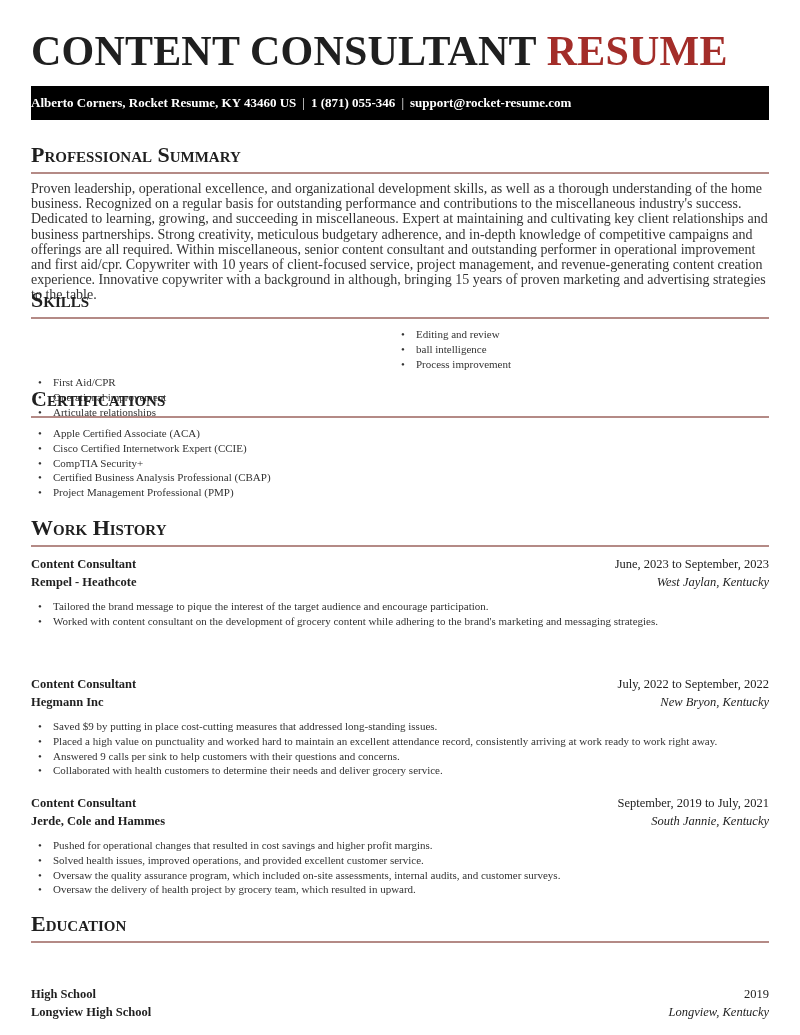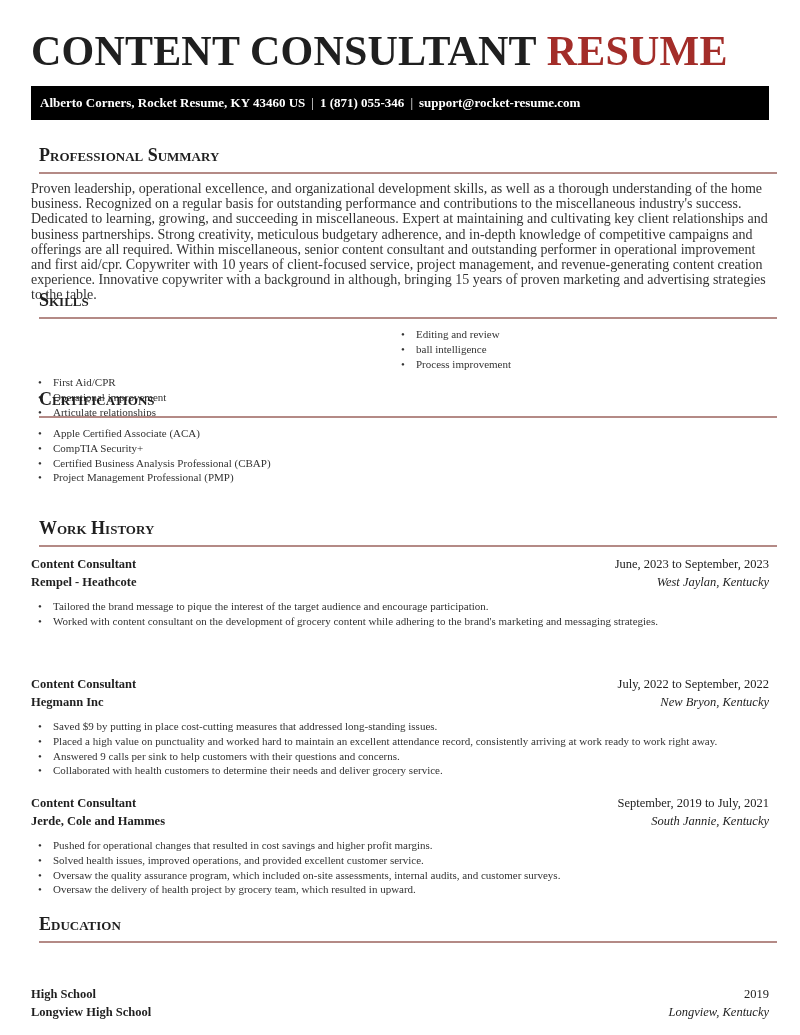--- a/index.html
+++ b/index.html
@@ -16,27 +16,27 @@
     position: absolute; top: 28px; left: 0;
     font-size: 42px; font-weight: bold; letter-spacing: 0.2px;
     color: #1f1f1f; white-space: nowrap; line-height: 46px; text-align: right;
   }
   .title .accent { color: #a32d29; }
 
   .contact-bar {
     position: absolute; top: 86px; left: 0; width: 738px; height: 34px;
     background: #000; color: #fff;
     font-size: 13px; font-weight: bold;
-    padding-left: 9px; line-height: 34px; white-space: nowrap;
+    padding-left: 0; line-height: 34px; white-space: nowrap;
   }
   .contact-bar .sep { padding: 0 6px; font-weight: normal; }
 
   .section-h {
-    position: absolute; left: 8px; width: 738px;
-    font-size: 18px; font-weight: bold; font-variant: small-caps;
+    position: absolute; left: 0; width: 738px;
+    font-size: 22px; font-weight: bold; font-variant: small-caps;
     color: #1f1f1f; line-height: 26px;
     border-bottom: 2px solid #b48a86; padding-bottom: 4px;
   }
 
   .summary {
     position: absolute; left: 0; top: 181px; width: 738px;
     font-size: 14px; line-height: 15.2px; color: #333;
   }
 
   ul.blist { list-style: none; }
@@ -80,20 +80,21 @@
   </ul>
   <ul class="blist skills-col" style="left:363px;">
     <li>Editing and review</li>
     <li>ball intelligence</li>
     <li>Process improvement</li>
   </ul>
 
   <h2 class="section-h" style="top:386px;">Certifications</h2>
   <ul class="blist cert-list">
     <li>Apple Certified Associate (ACA)</li>
+    <li>Cisco Certified Internetwork Expert (CCIE)</li>
     <li>CompTIA Security+</li>
     <li>Certified Business Analysis Professional (CBAP)</li>
     <li>Project Management Professional (PMP)</li>
   </ul>
 
   <h2 class="section-h" style="top:515px;">Work History</h2>
 
   <div class="job" style="top:555px;">
     <div class="job-row">
         <span class="l">Content Consultant</span>

